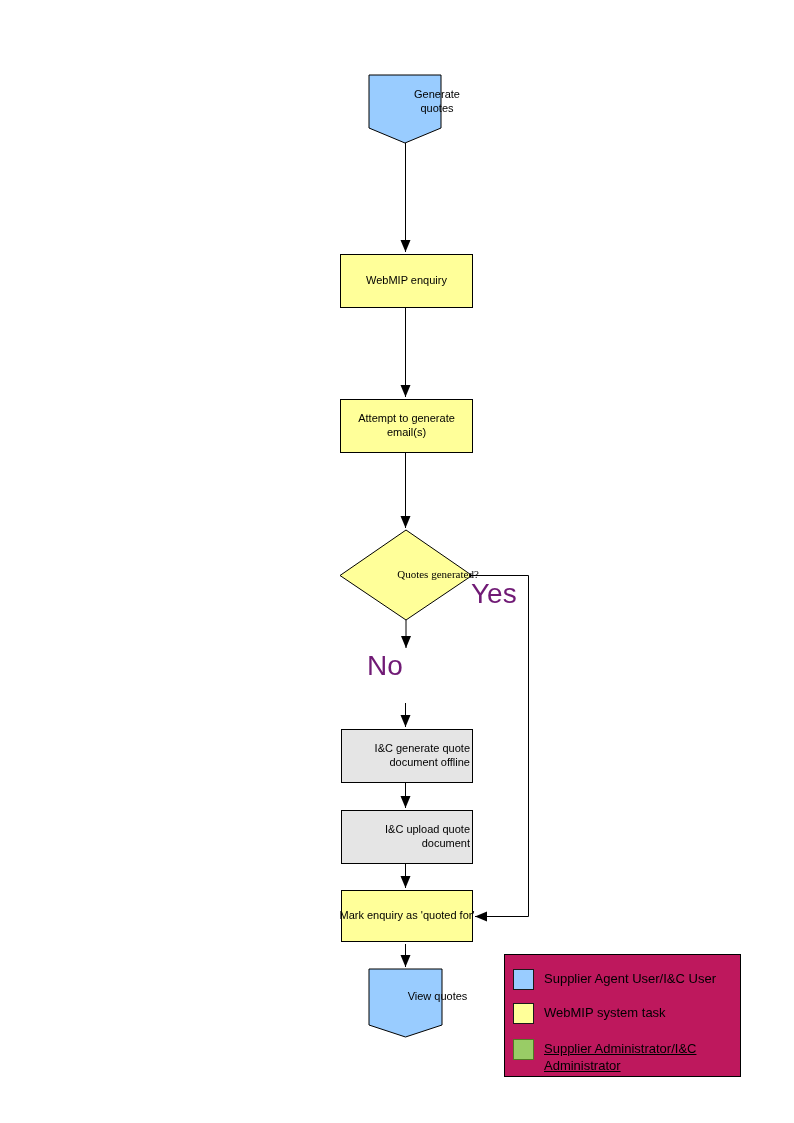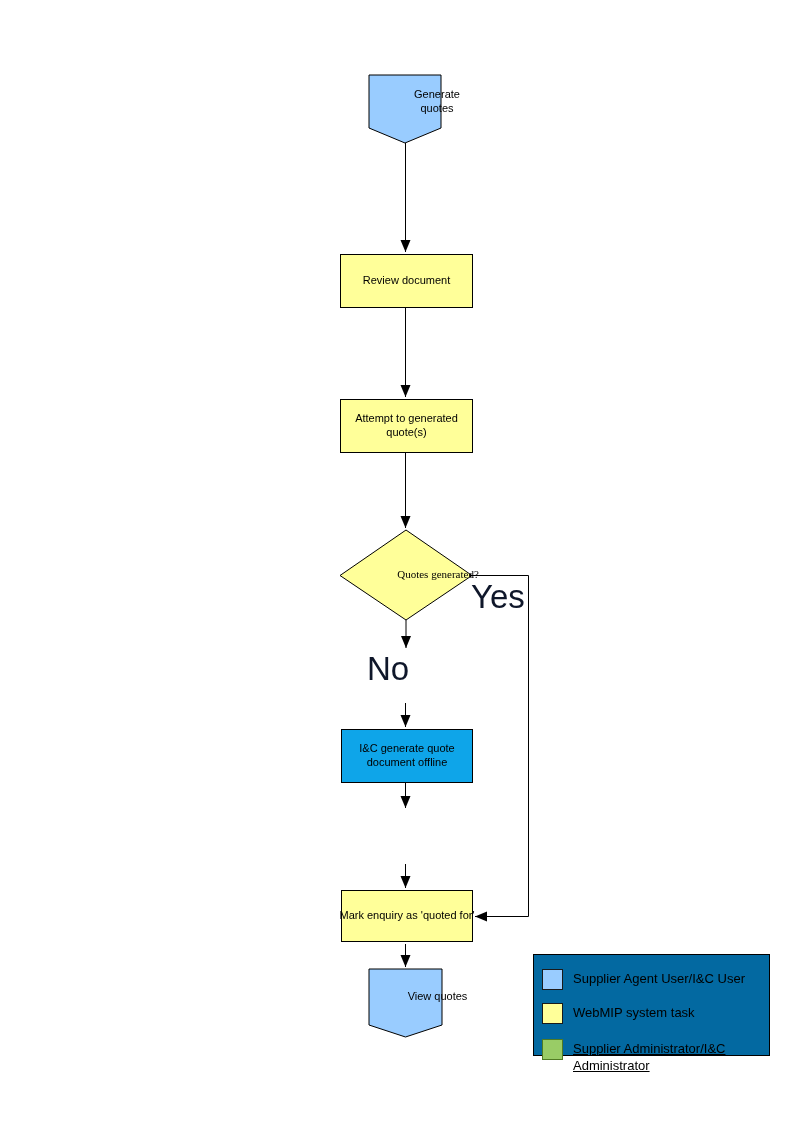--- a/index.html
+++ b/index.html
@@ -13,23 +13,23 @@
     overflow: hidden;
   }
   #connector-layer {
     position: absolute;
     left: 0; top: 0;
     z-index: 1;
   }
   .branch-label {
     position: absolute;
     z-index: 0;
-    font-size: 33px;
+    font-size: 28px;
     line-height: 1;
-    color: #0f172a;
+    color: #701a75;
     white-space: nowrap;
   }
   .node {
     position: absolute;
     z-index: 2;
     box-sizing: border-box;
     border: 1px solid #000000;
     display: flex;
     align-items: center;
     justify-content: center;
@@ -42,32 +42,32 @@
     position: absolute;
     z-index: 2;
     display: flex;
     align-items: center;
     justify-content: center;
     text-align: center;
     font-size: 11px;
     line-height: 1.25;
     margin-left: 32px;
   }
-  .fill-user   { background: #0ea5e9; }
+  .fill-user   { background: #e5e5e5; text-align: right; }
   .fill-system { background: #FFFF99; }
   .nowrap { white-space: nowrap; }
 
   #legend {
     position: absolute;
     z-index: 2;
-    left: 533px; top: 954px;
-    width: 237px; height: 102px;
+    left: 504px; top: 954px;
+    width: 237px; height: 123px;
     box-sizing: border-box;
     border: 1px solid #000000;
-    background: #0369a1;
+    background: #be185d;
   }
   .legend-row { position: absolute; left: 8px; display: flex; align-items: flex-start; }
   .legend-swatch {
     width: 21px; height: 21px;
     box-sizing: border-box;
     flex: 0 0 21px;
   }
   .legend-swatch.user  { background: #99CCFF; border: 1px solid #1a1a1a; }
   .legend-swatch.system{ background: #FFFF99; border: 1px solid #1a1a1a; }
   .legend-swatch.admin { background: #99CC66; border: 1px solid #507B23; }
@@ -106,29 +106,30 @@
     <path d="M406,620 L406,648" fill="none" stroke="#000000" stroke-width="1" marker-end="url(#arrow)"></path>
     <path d="M405.5,703 L405.5,727" fill="none" stroke="#000000" stroke-width="1" marker-end="url(#arrow)"></path>
     <path d="M405.5,783 L405.5,808" fill="none" stroke="#000000" stroke-width="1" marker-end="url(#arrow)"></path>
     <path d="M405.5,864 L405.5,888" fill="none" stroke="#000000" stroke-width="1" marker-end="url(#arrow)"></path>
     <path d="M405.5,944 L405.5,967" fill="none" stroke="#000000" stroke-width="1" marker-end="url(#arrow)"></path>
     <path d="M470,575.5 L528.5,575.5 L528.5,916.5 L475,916.5" fill="none" stroke="#000000" stroke-width="1" marker-end="url(#arrow)"></path>
   </svg>
 
   <div class="shape-label" style="left:369px; top:75px; width:72px; height:53px;">Generate quotes</div>
 
-  <div class="node fill-system" style="left:340px; top:254px; width:133px; height:54px;">Review document</div>
+  <div class="node fill-system" style="left:340px; top:254px; width:133px; height:54px;">WebMIP enquiry</div>
 
-  <div class="node fill-system" style="left:340px; top:399px; width:133px; height:54px;">Attempt to generated quote(s)</div>
+  <div class="node fill-system" style="left:340px; top:399px; width:133px; height:54px;">Attempt to generate email(s)</div>
 
   <div class="shape-label" style="left:340px; top:530px; width:132px; height:90px;font-family:Liberation Serif, serif;">Quotes generated?</div>
 
 
   <div class="node fill-user" style="left:341px; top:729px; width:132px; height:54px;">I&amp;C generate quote document offline</div>
 
+  <div class="node fill-user" style="left:341px; top:810px; width:132px; height:54px;">I&amp;C upload quote document</div>
 
   <div class="node fill-system nowrap" style="left:341px; top:890px; width:132px; height:52px; padding:0;">Mark enquiry as 'quoted for'</div>
 
   <div class="shape-label" style="left:369px; top:969px; width:73px; height:56px;">View quotes</div>
 
   <div id="legend">
     <div class="legend-row" style="top:14px;">
       <div class="legend-swatch user"></div>
       <div class="legend-label">Supplier Agent User/I&amp;C User</div>
     </div>

